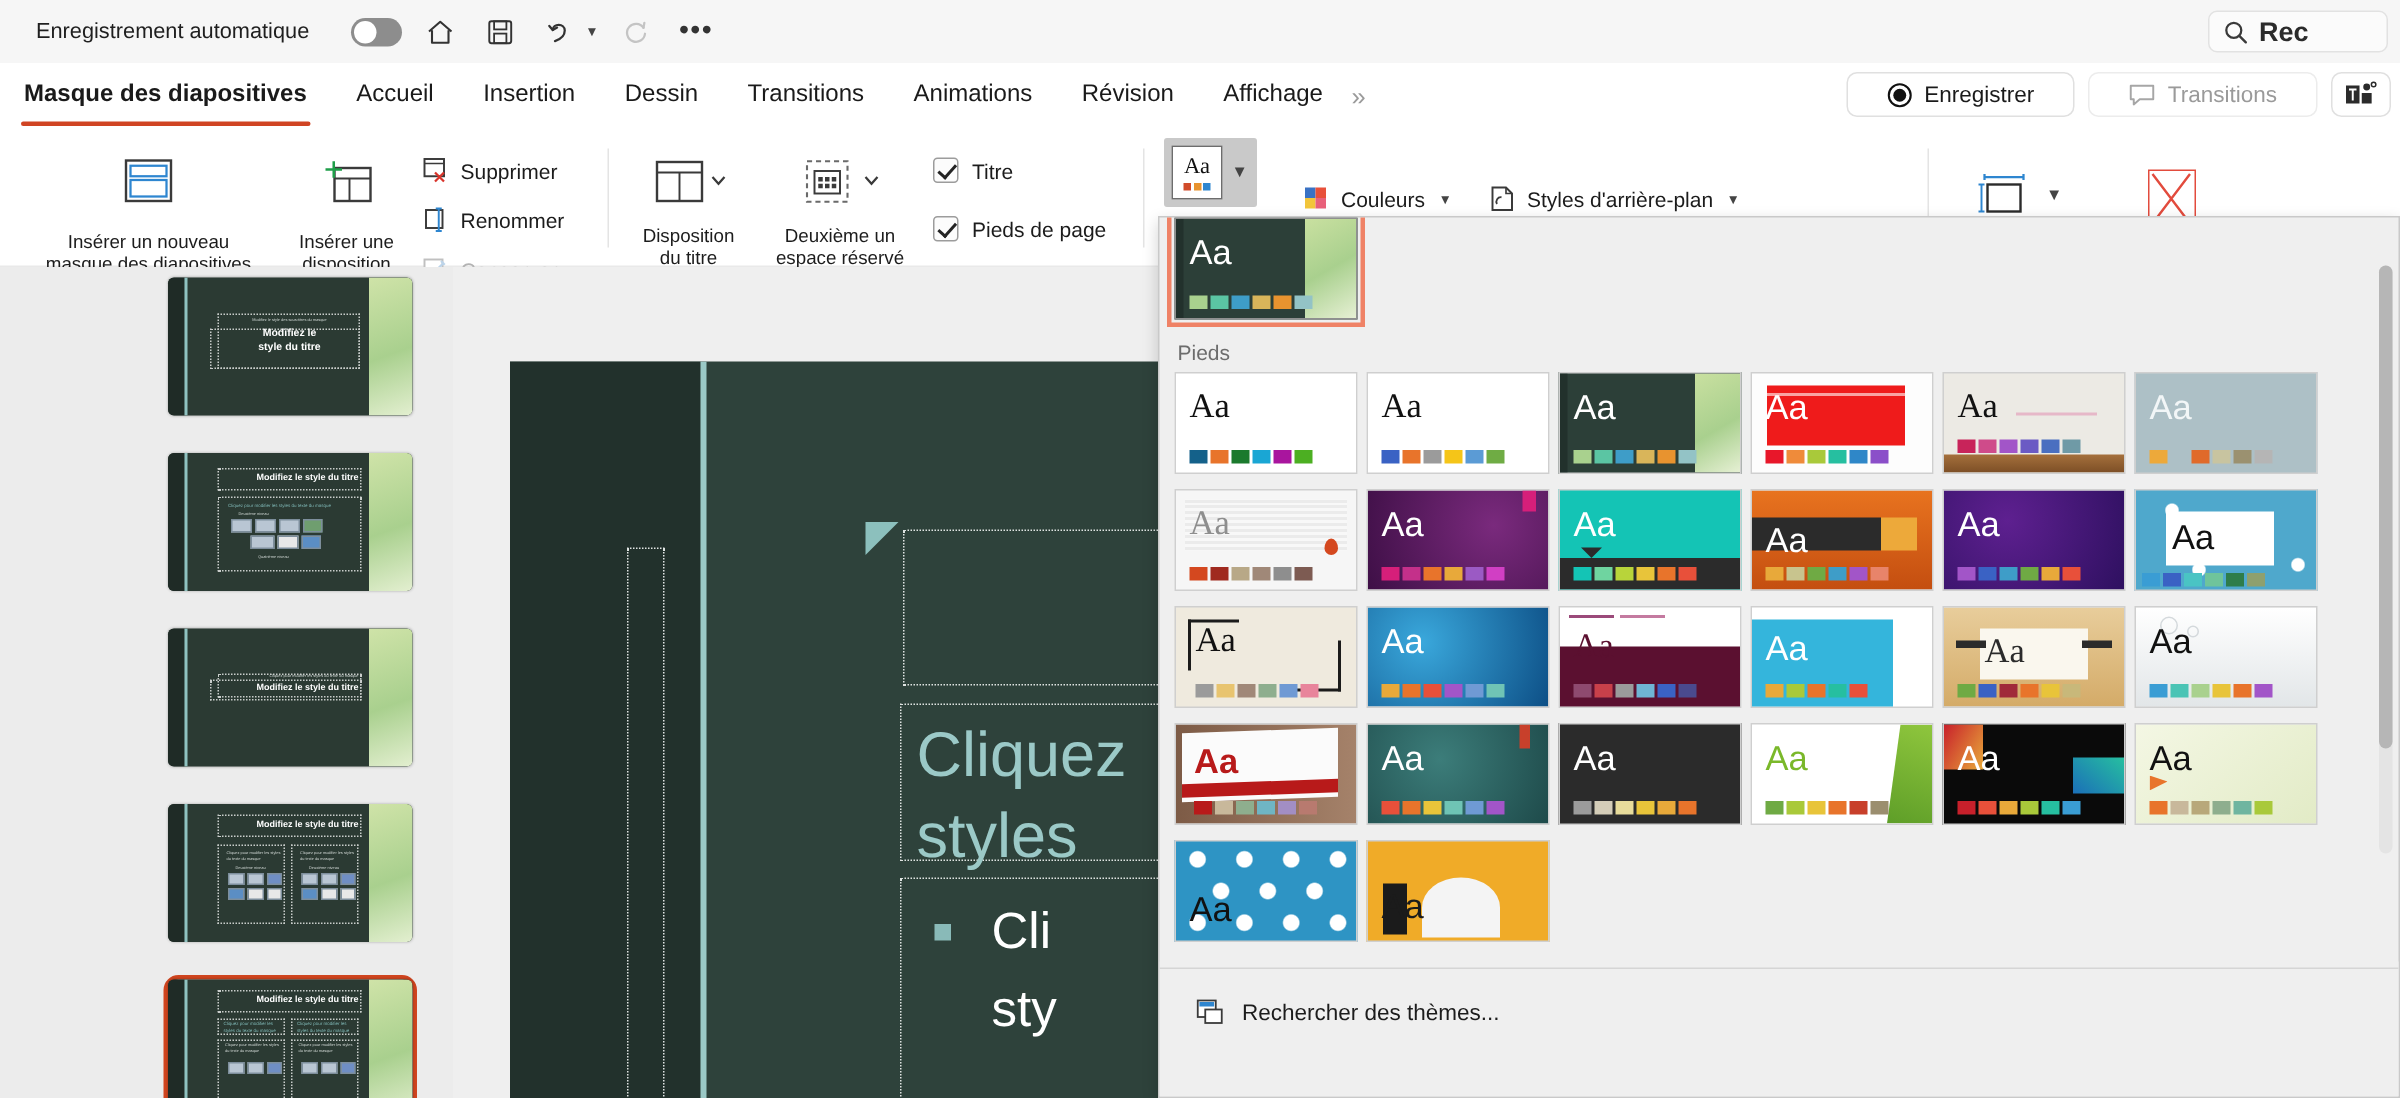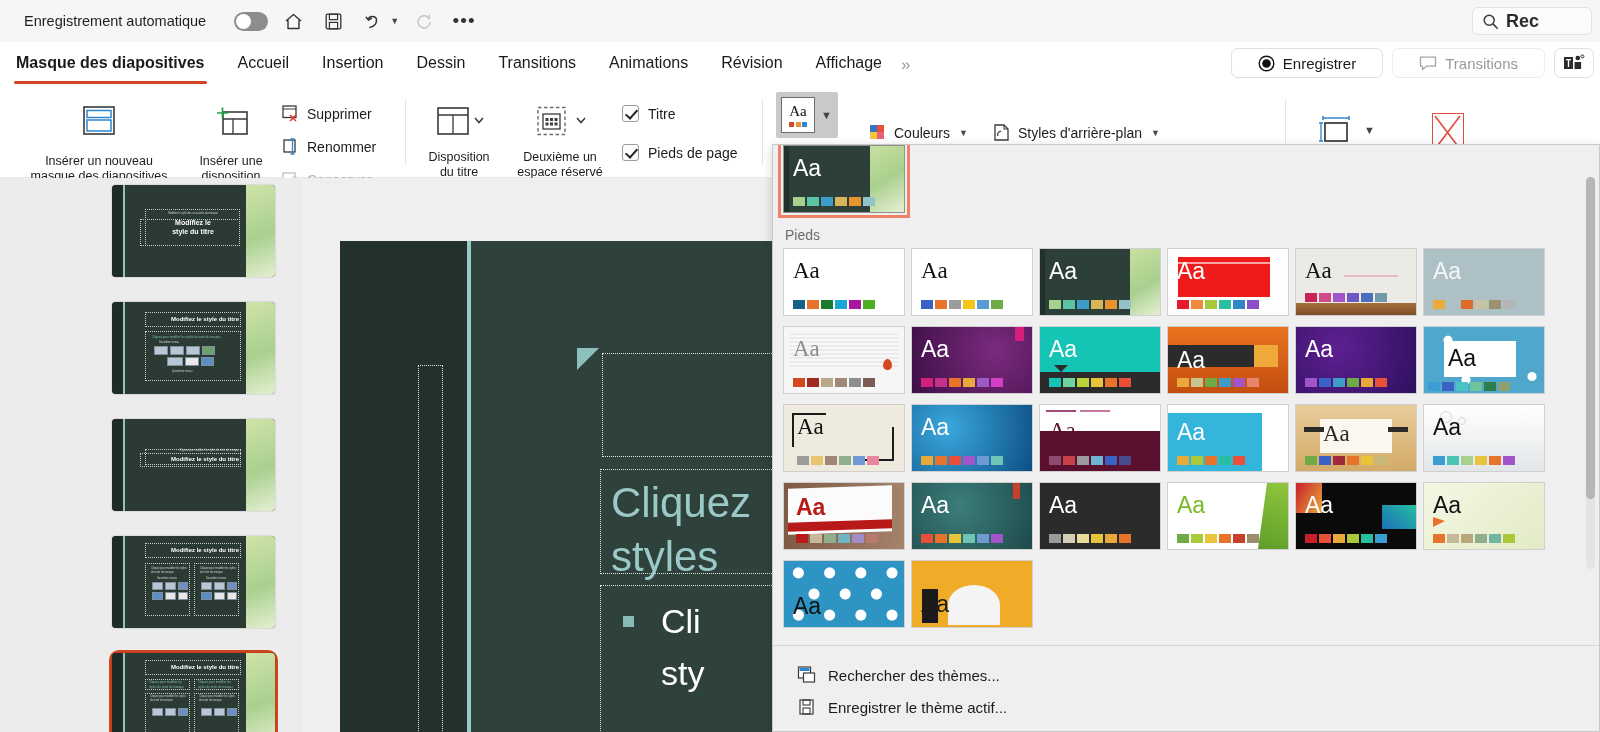--- a/index.html
+++ b/index.html
@@ -940,24 +940,16 @@
     <div class="dd-bottom">
       <div class="dd-sep"></div>
       <div class="dd-menu-item" style="margin-top:13px;">
         <svg width="20" height="20" viewBox="0 0 20 20">
             <rect x="1.5" y="2" width="12" height="11" fill="#fff" stroke="#3a3a3a" stroke-width="1.2"></rect>
             <rect x="2.6" y="3" width="9.8" height="3" fill="#2e86d0"></rect>
             <rect x="6.5" y="8" width="11" height="9" fill="#fff" stroke="#3a3a3a" stroke-width="1.2"></rect>
           </svg>
         <span>Rechercher des thèmes...</span>
       </div>
-      <div class="dd-menu-item">
-        <svg width="20" height="20" viewBox="0 0 20 20">
-            <rect x="3" y="3" width="13" height="14" fill="#fff" stroke="#3a3a3a" stroke-width="1.2"></rect>
-            <rect x="6" y="3" width="7" height="5" fill="none" stroke="#3a3a3a" stroke-width="1.1"></rect>
-            <rect x="6" y="11" width="7" height="6" fill="none" stroke="#3a3a3a" stroke-width="1.1"></rect>
-          </svg>
-        <span>Enregistrer le thème actif...</span>
-      </div>
     </div>
   </div>
 
 </div>
 
 </body></html>

